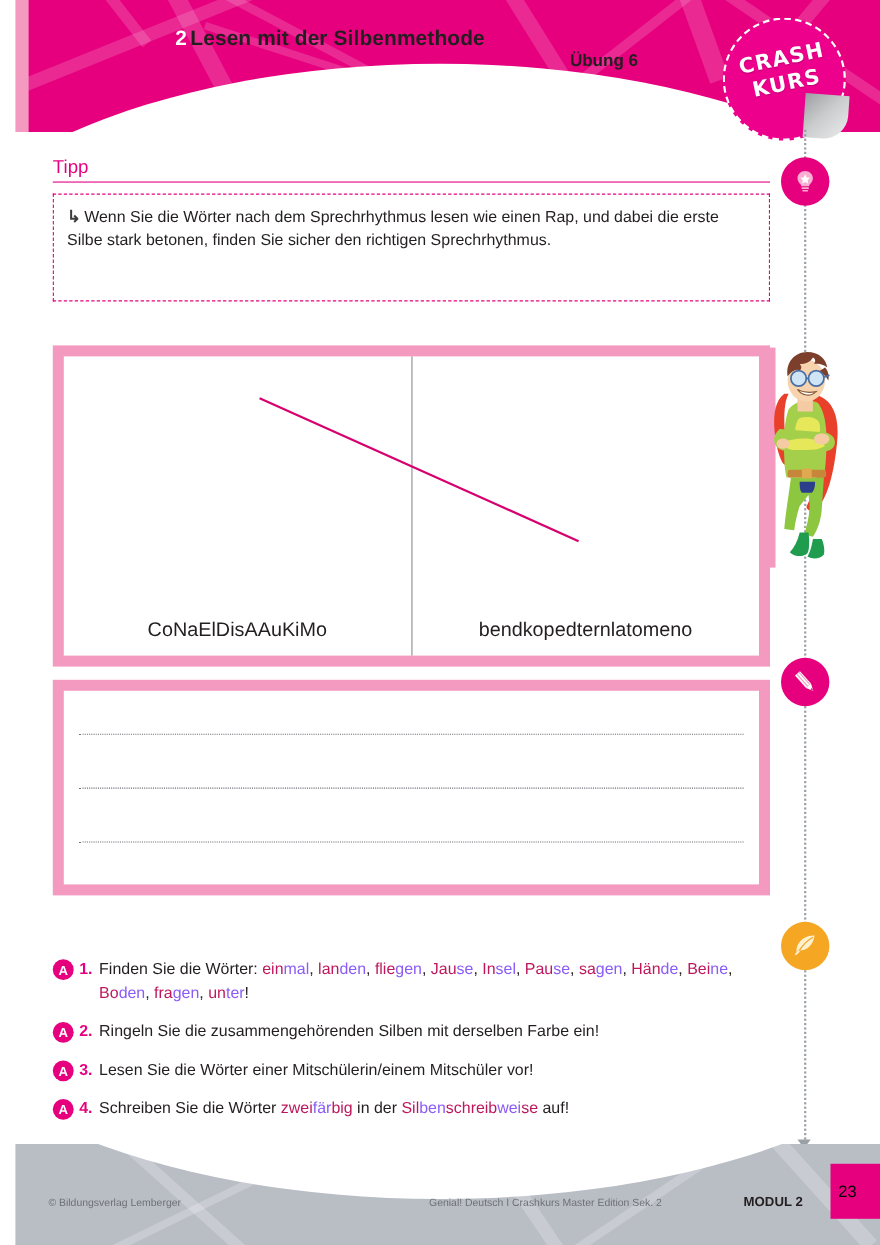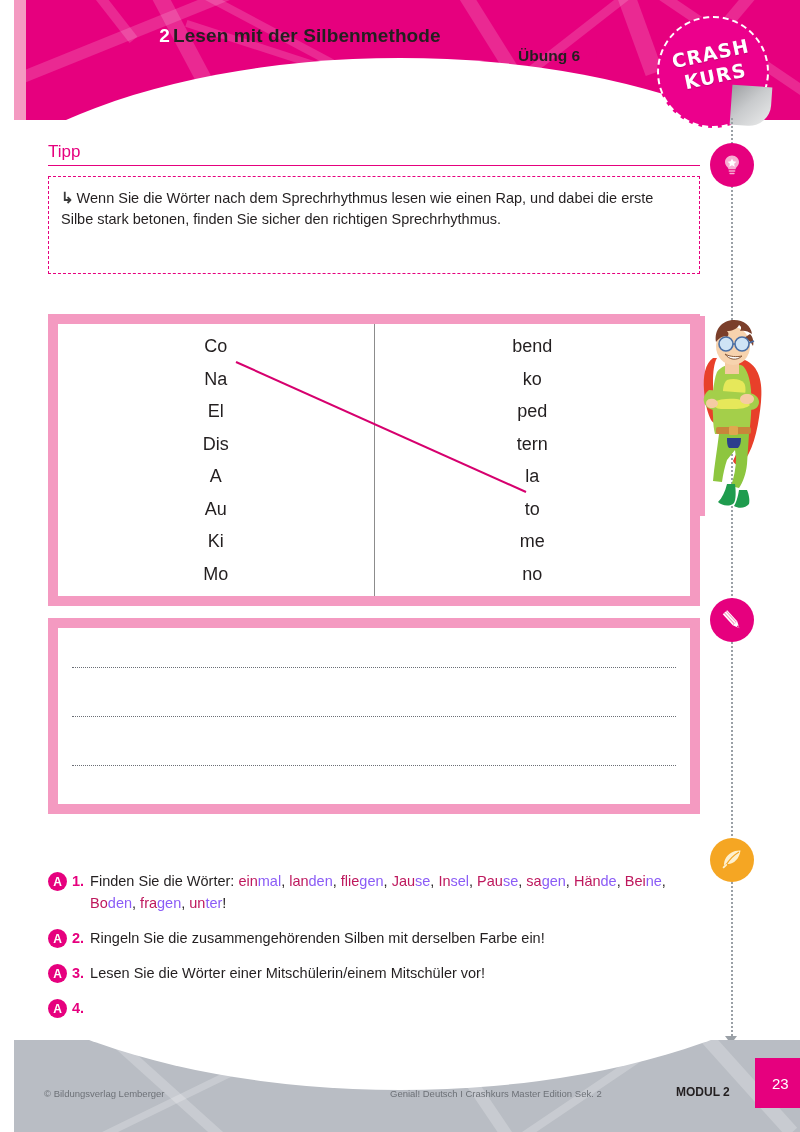--- a/index.html
+++ b/index.html
@@ -115,22 +115,22 @@
   
   .syl-box{
     position:absolute;left:48px;top:314px;width:652px;height:292px;
     background:#f49ac1;box-sizing:border-box;padding:10px;
   }
   .syl-inner{
     width:100%;height:100%;background:#ffffff;display:flex;
     position:relative;box-sizing:border-box;
   }
   .syl-col{
-    flex:1;display:flex;flex-direction:column;justify-content:center;
-    align-items:center;padding:8px 0;
+    flex:1;display:flex;justify-content:center;
+    align-items:flex-end;padding:8px 0;
   }
   .syl-col.left{border-right:1.5px solid #8c8c8c;}
   .syl-item{
     font-size:18px;color:#231f20;line-height:32.5px;height:32.5px;
     font-family:"Liberation Sans", sans-serif;
   }
   .syl-line{position:absolute;left:0;top:0;width:100%;height:100%;pointer-events:none;}
 
   
   .write-box{
@@ -177,22 +177,22 @@
   }
   .footer-center{
     position:absolute;left:390px;top:1088px;color:#6d7177;font-size:9.5px;
   }
   .footer-modul{
     position:absolute;left:676px;top:1085px;color:#231f20;font-size:12px;
     font-weight:700;
   }
   .page-badge{
     position:absolute;left:755px;top:1058px;width:45px;height:50px;
-    background:#e6007e;color:#ffffff;font-size:15px;
-    display:flex;align-items:center;justify-content:flex-start;padding-left:17px;
+    background:#e6007e;color:#000000;font-size:15px;
+    display:flex;align-items:center;justify-content:flex-start;padding-left:7px;
     box-sizing:border-box;
   }
   .left-edge{
     position:absolute;left:0;top:0;width:14px;height:1132px;background:#ffffff;
   }
 </style>
 </head>
 <body>
 
 <div class="page">
@@ -363,20 +363,21 @@
         <div class="task-text">Ringeln Sie die zusammengehörenden Silben mit derselben Farbe ein!</div>
       </div>
       <div class="task">
         <div class="task-badge">A</div>
         <div class="task-num">3.</div>
         <div class="task-text">Lesen Sie die Wörter einer Mitschülerin/einem Mitschüler vor!</div>
       </div>
       <div class="task">
         <div class="task-badge">A</div>
         <div class="task-num">4.</div>
+        <div class="task-text">Schreiben Sie die Wörter <span class="sb">zwei</span><span class="sr">fär</span><span class="sb">big</span> in der <span class="sb">Sil</span><span class="sr">ben</span><span class="sb">schreib</span><span class="sr">wei</span><span class="sb">se</span> auf!</div>
       </div>
     </div>
 
   <div class="footer">
     <div class="streak" style="left:0px;top:10px;width:260px;height:10px;transform:rotate(42deg);"></div>
     <div class="streak" style="left:80px;top:30px;width:300px;height:7px;transform:rotate(-26deg);"></div>
     <div class="streak" style="left:300px;top:-10px;width:280px;height:12px;transform:rotate(56deg);"></div>
     <div class="streak" style="left:470px;top:20px;width:320px;height:8px;transform:rotate(-34deg);"></div>
     <div class="streak" style="left:600px;top:0px;width:230px;height:14px;transform:rotate(48deg);"></div>
     <div class="curve"></div>

